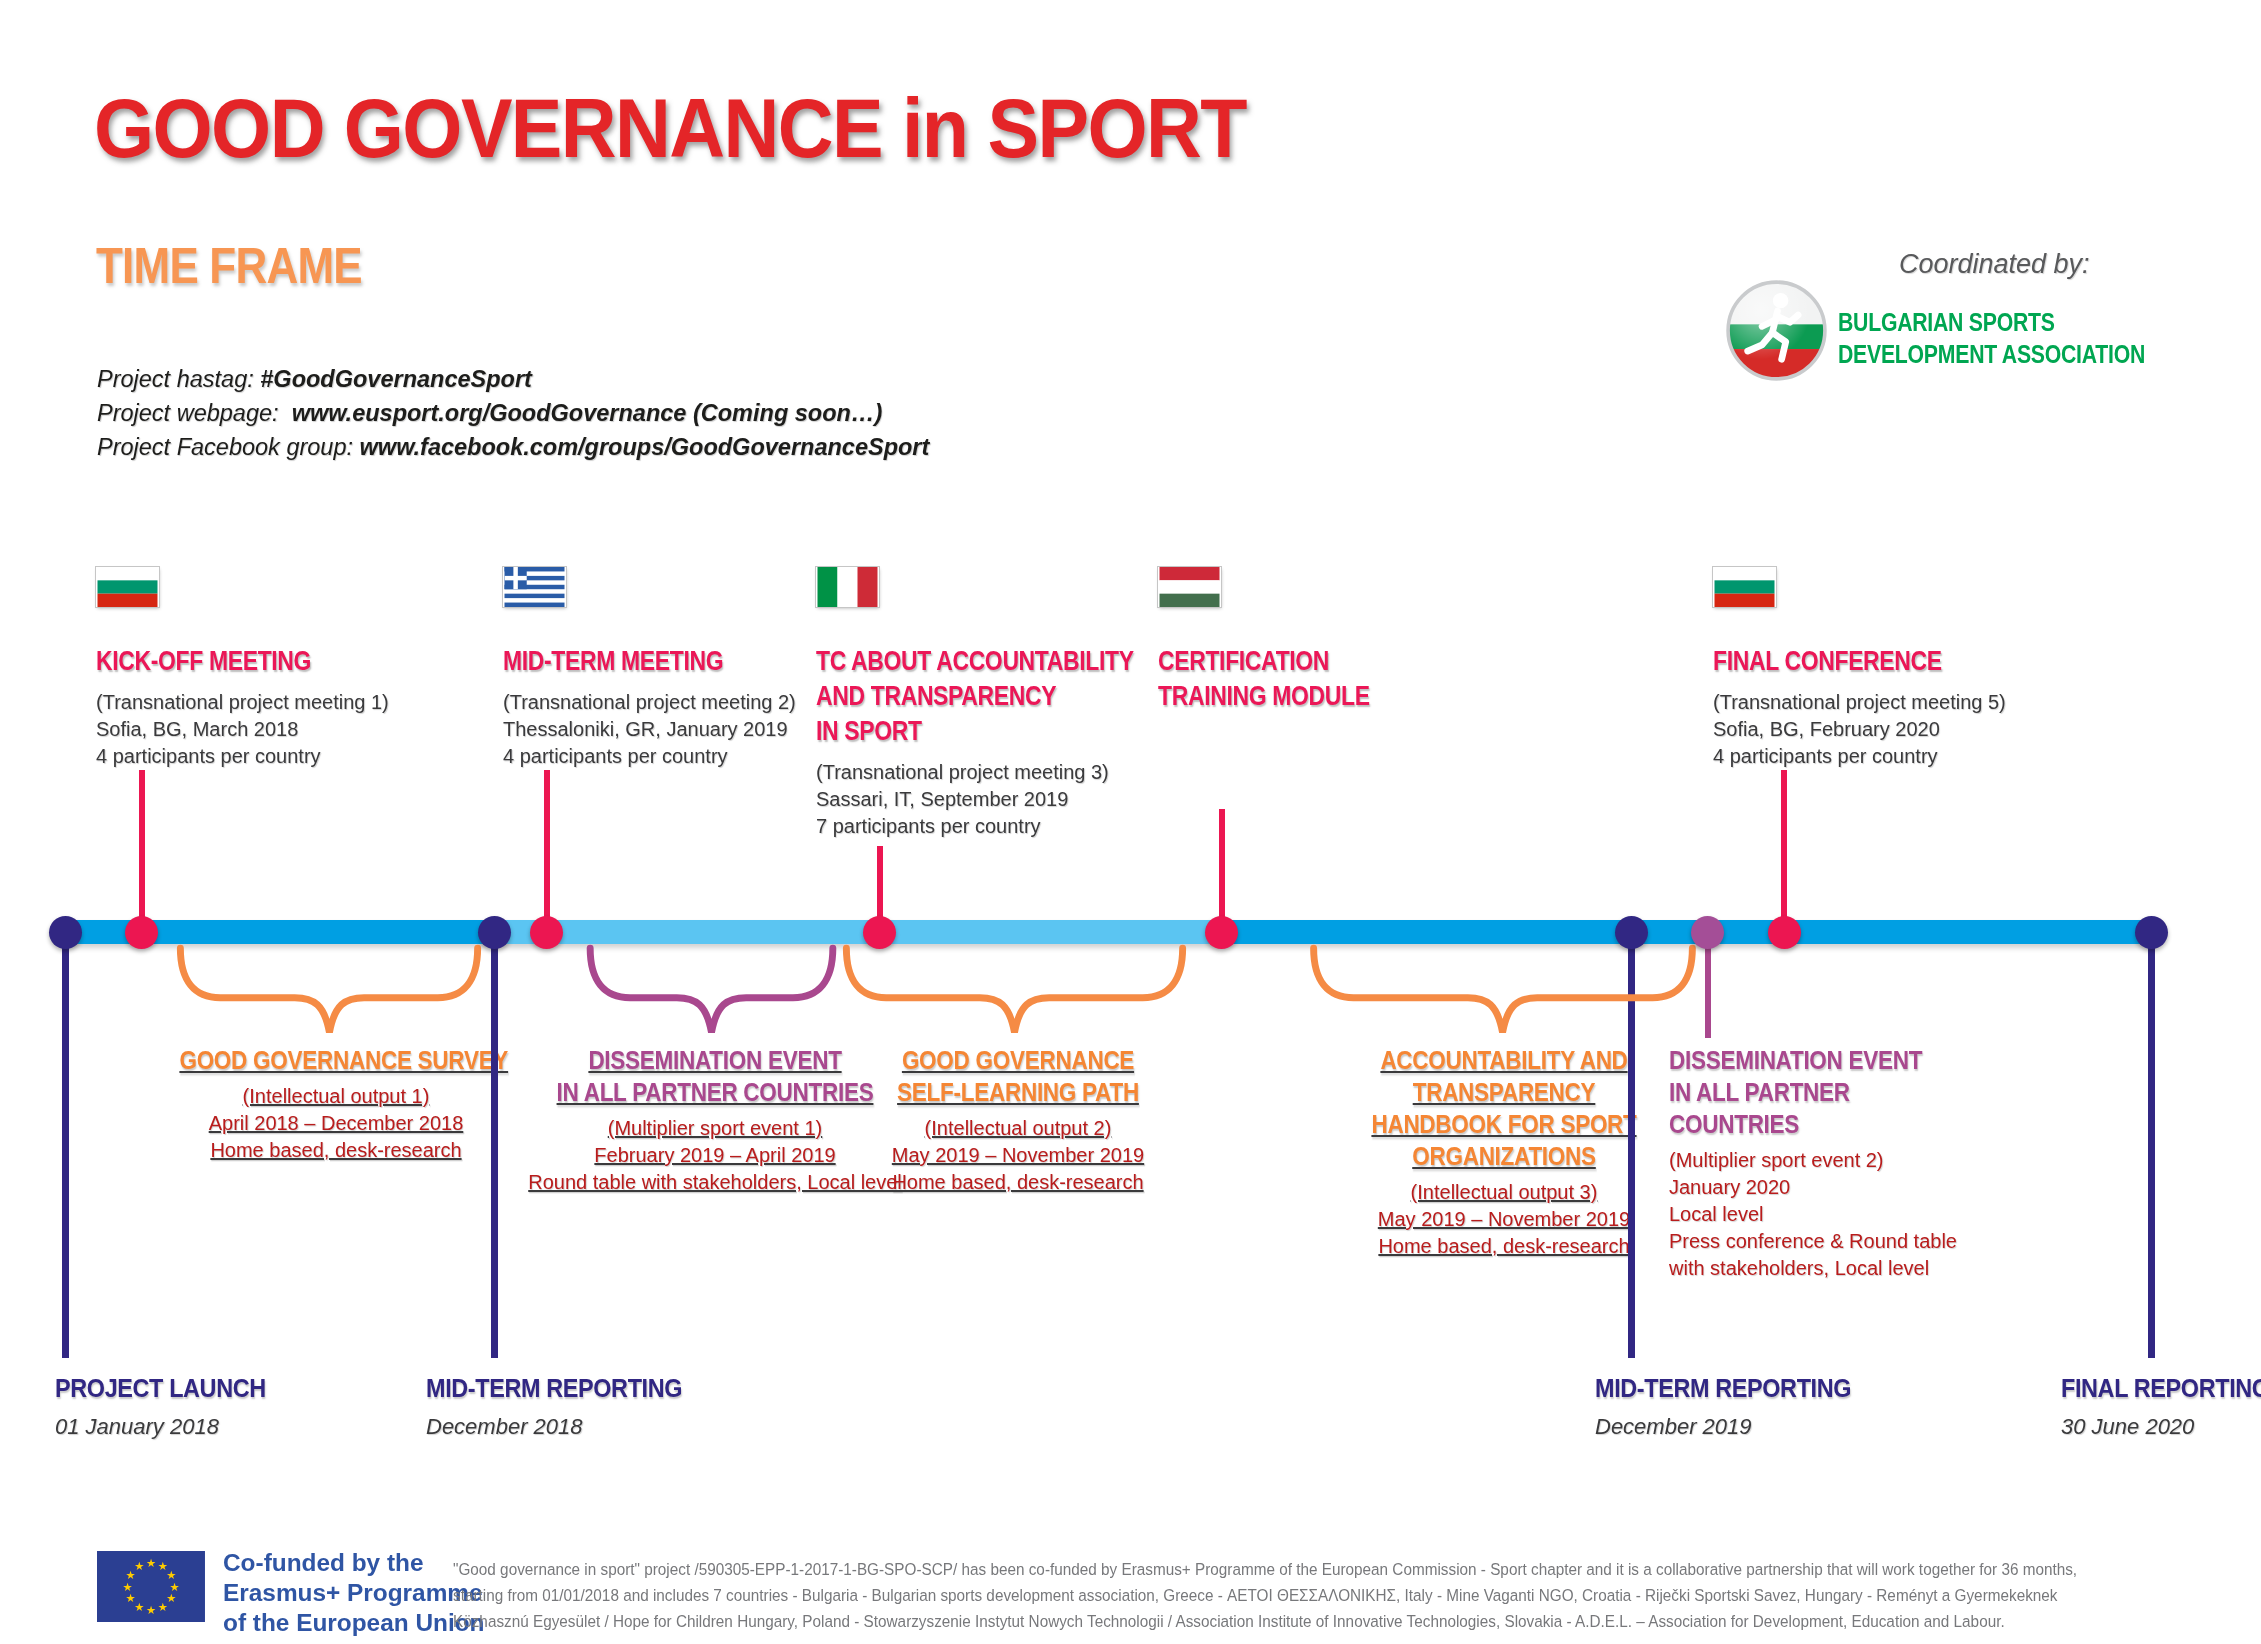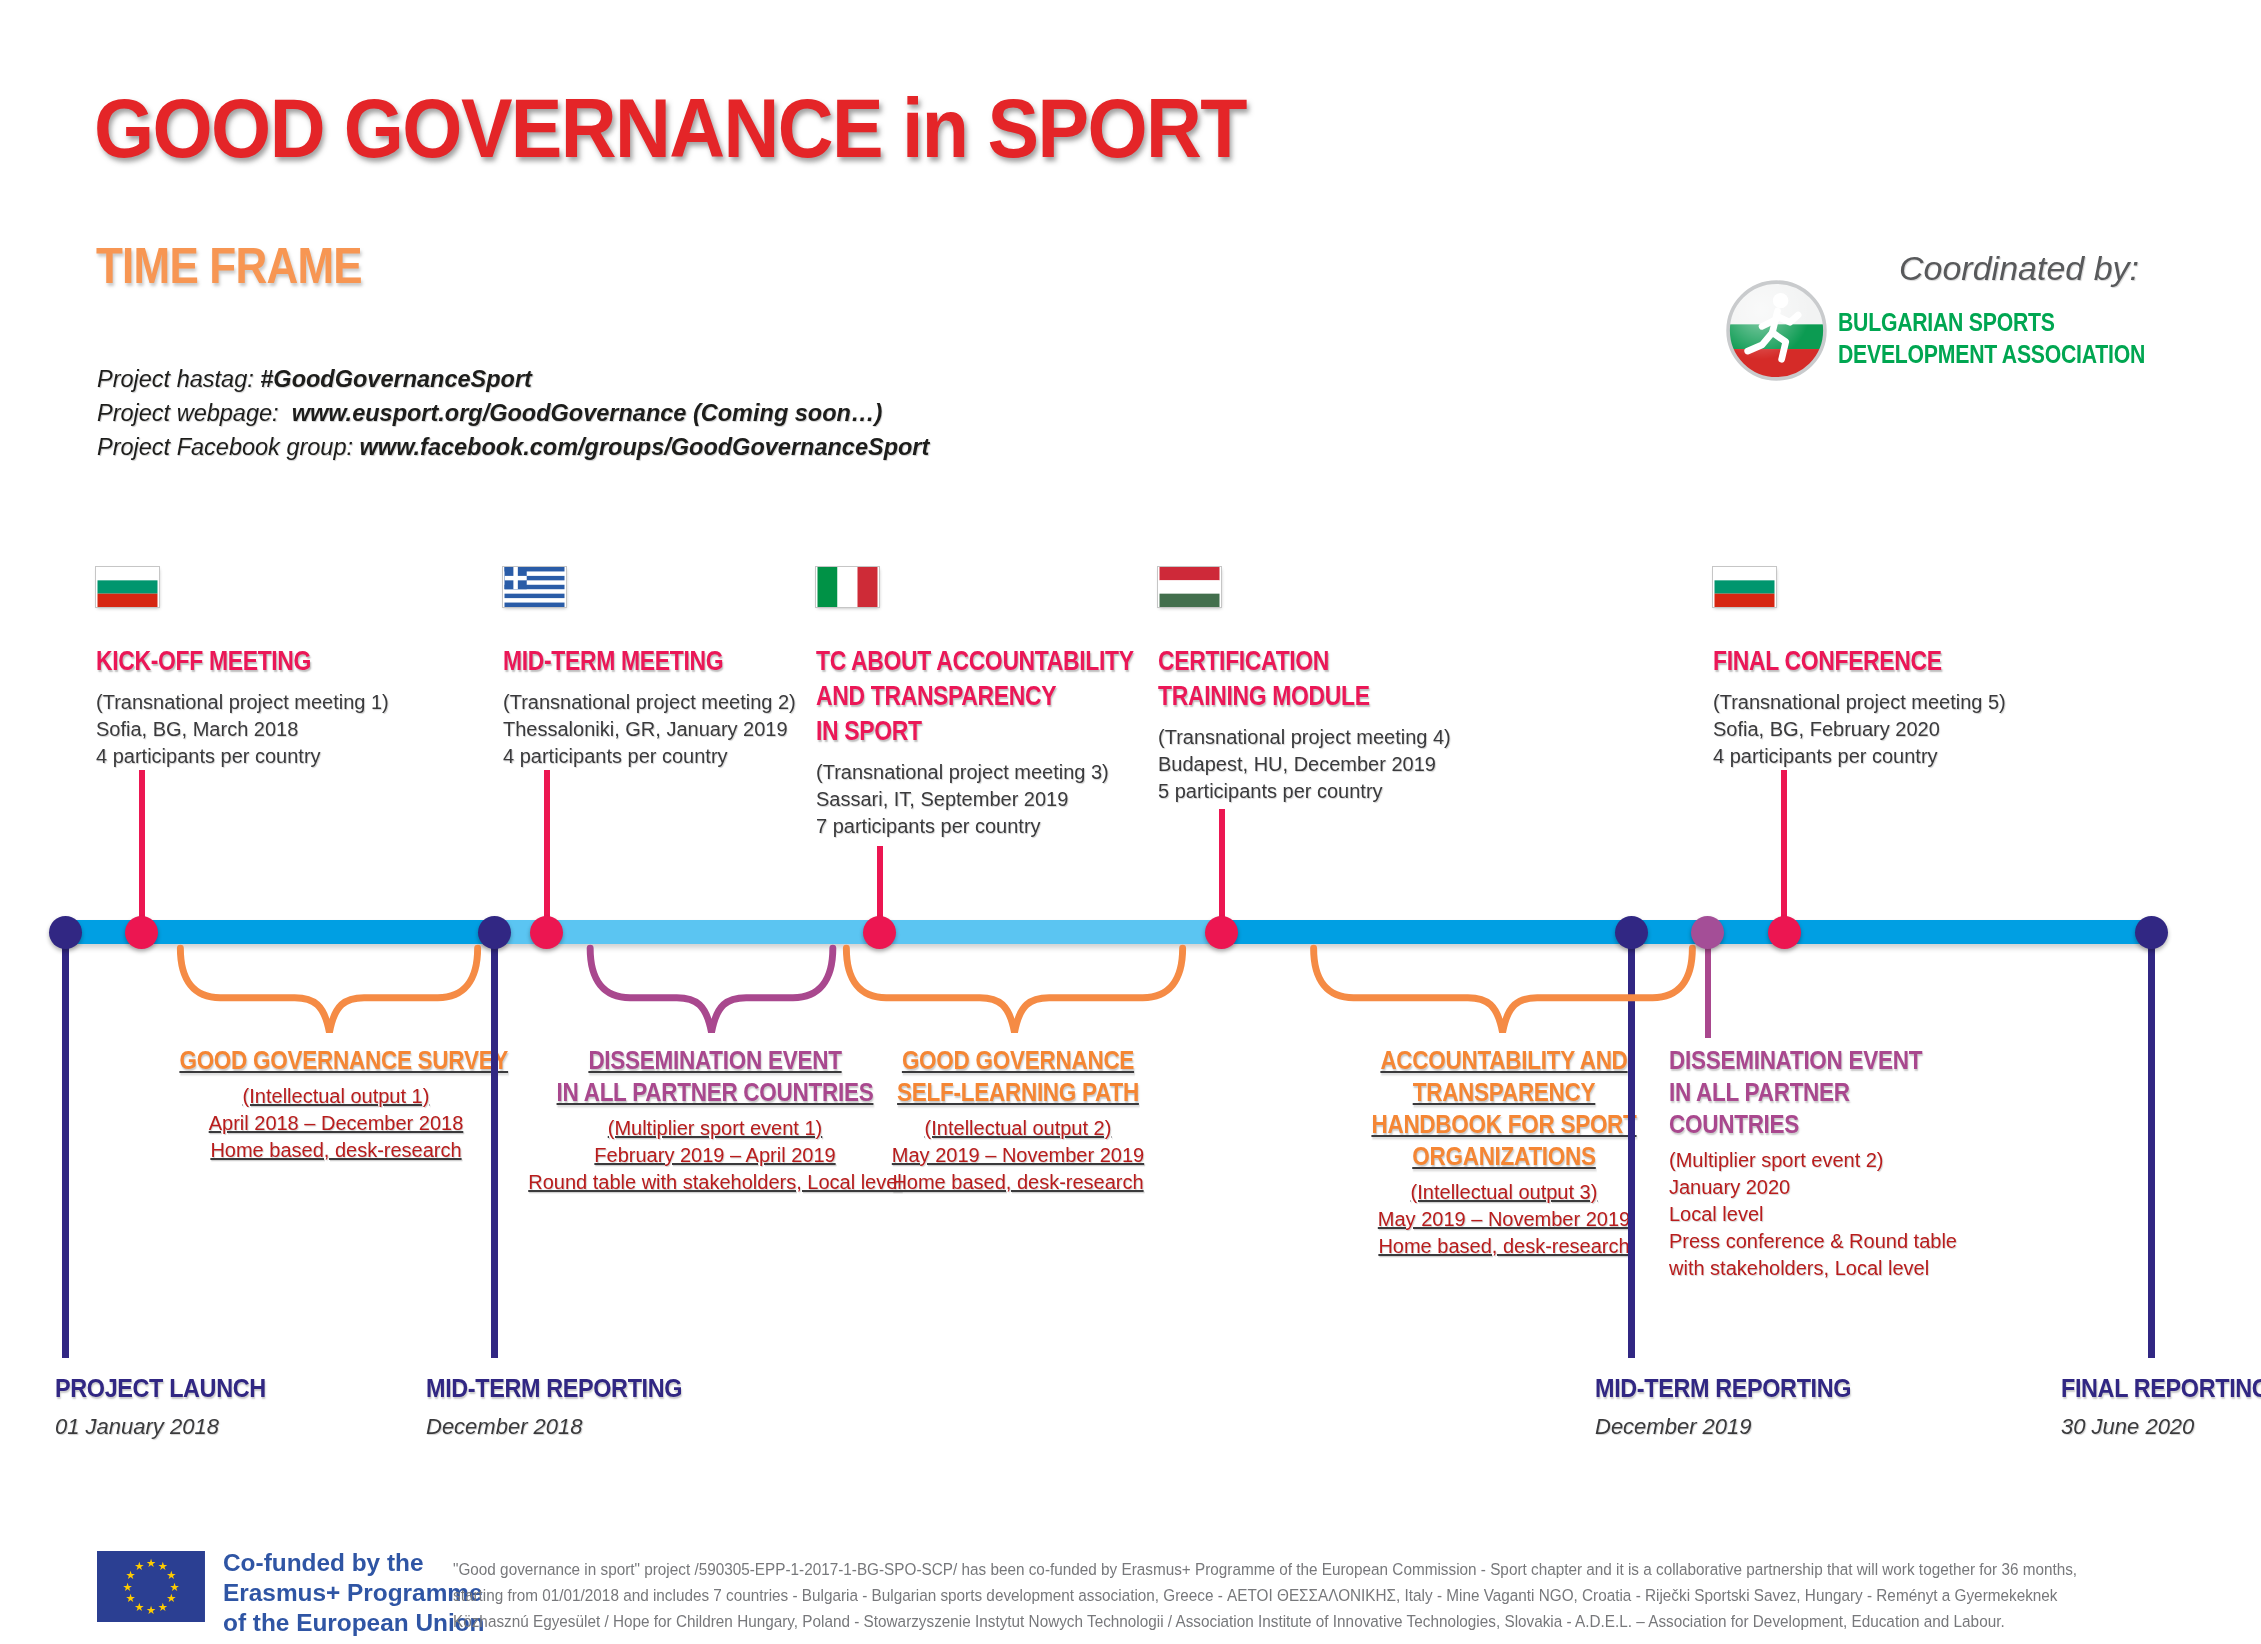--- a/index.html
+++ b/index.html
@@ -12,21 +12,21 @@
     transform:scaleX(0.92);transform-origin:0 50%;
     text-shadow:2.6px 4.4px 6.1px rgba(70,70,70,.5);}
   .sub-title{position:absolute;left:96px;top:237px;margin:0;font-size:50px;font-weight:bold;
     color:#f79653;letter-spacing:-0.9px;white-space:nowrap;
     transform:scaleX(0.88);transform-origin:0 50%;
     text-shadow:1.7px 2.6px 3.5px rgba(120,120,120,.4);}
   .links{position:absolute;left:97px;top:362px;font-style:italic;font-size:23.5px;line-height:34px;
     color:#1d1d1b;text-shadow:0.9px 0.9px 0.9px rgba(130,130,130,.4);}
   .links b{font-weight:bold;}
 
-  .coord-label{position:absolute;left:1899px;top:249px;font-style:italic;font-size:34px;
+  .coord-label{position:absolute;left:1899px;top:249px;font-style:italic;font-size:27px;
     color:#58595b;text-shadow:0.9px 0.9px 0.9px rgba(150,150,150,.4);}
   .bsda-logo{position:absolute;left:1725px;top:279px;width:103px;height:103px;}
   .bsda-name{position:absolute;left:1838px;top:306px;font-size:25px;font-weight:bold;color:#00a651;
     line-height:32px;letter-spacing:-0.3px;white-space:nowrap;
     transform:scaleX(0.85);transform-origin:0 0;}
 
   
   .meeting{position:absolute;top:567px;width:374px;}
   .flag{width:63px;height:40px;box-shadow:0.9px 1.7px 3.5px rgba(0,0,0,.3);outline:0.9px solid #c6c6c6;}
   .flag svg{display:block;width:100%;height:100%;}
@@ -188,25 +188,20 @@
       <svg viewBox="0 0 3 2">
           <rect width="3" height="0.667" fill="#ce2939"></rect>
           <rect y="0.667" width="3" height="0.667" fill="#ffffff"></rect>
           <rect y="1.333" width="3" height="0.667" fill="#436f4d"></rect>
         </svg>
     </div>
     <h3 class="m-title">
       <span>CERTIFICATION</span>
         <span>TRAINING MODULE</span>
     </h3>
-    <div class="m-details">
-      <div>(Transnational project meeting 4)</div>
-        <div>Budapest, HU, December 2019</div>
-        <div>5 participants per country</div>
-    </div>
   </div>
 
   <div class="meeting" style="left:1713px">
     <div class="flag">
       <svg viewBox="0 0 3 2">
           <rect width="3" height="2" fill="#ffffff"></rect>
           <rect y="0.667" width="3" height="0.667" fill="#00966e"></rect>
           <rect y="1.333" width="3" height="0.667" fill="#d62612"></rect>
         </svg>
     </div>

